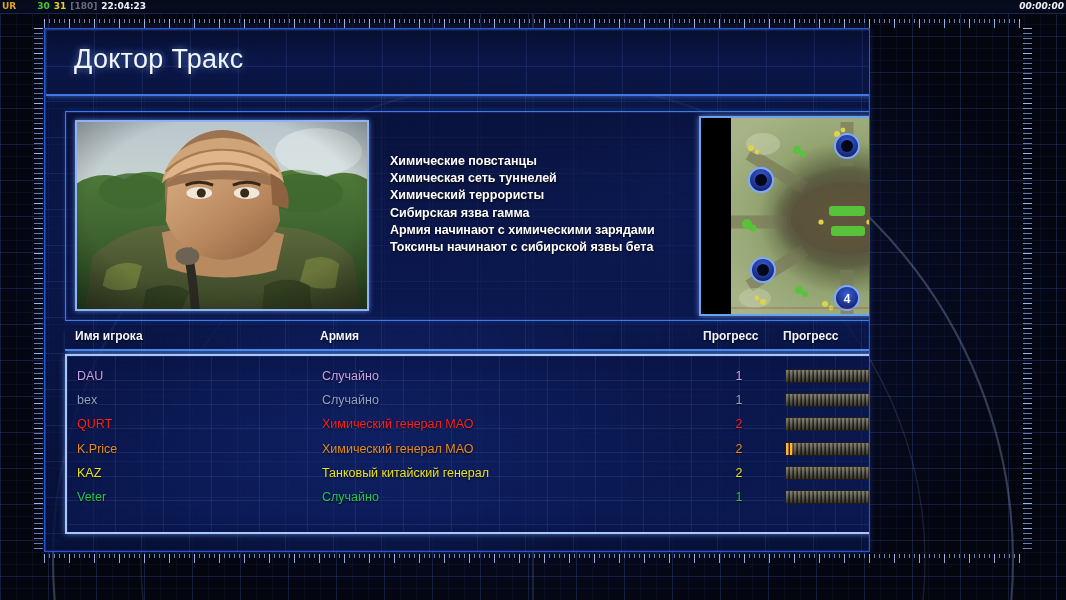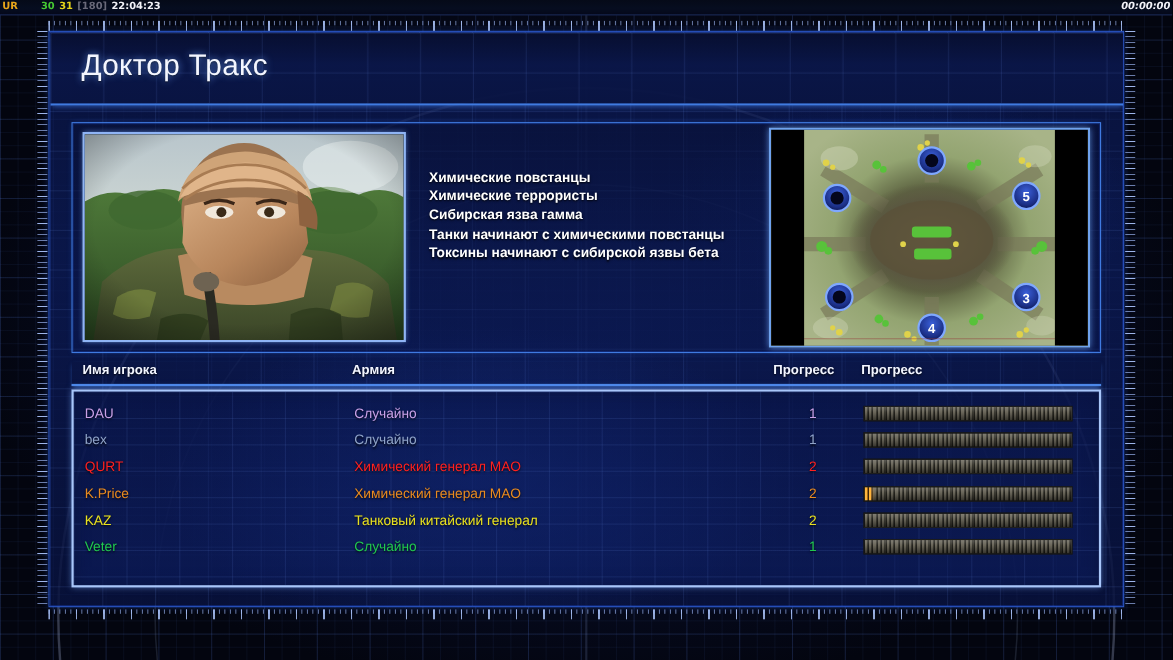--- a/index.html
+++ b/index.html
@@ -53,21 +53,21 @@
   .topbar .seg{ padding:0 2px; line-height:13px;text-align:right; }
   .tb-ur{ color:#e8a51a; padding-left:3px; }
   .tb-a{ color:#46c832;margin-left:17px; }
   .tb-b{ color:#e8d41a; }
   .tb-c{ color:#6a6a7a; }
   .tb-time{ color:#f2f2f8; }
   .tb-right{ margin-left:auto; color:#f2f2f8; padding-right:5px;font-style:italic; }
 
   
   .panel{
-    position:absolute; left:44px; top:28px; width:978px; height:524px;
+    position:absolute; left:44px; top:28px; width:826px; height:524px;
     z-index:20;
   }
   .panel-inner{
     position:absolute; inset:0;
     background:
       linear-gradient(to bottom, rgba(10,22,72,0.80) 0%, rgba(12,28,92,0.72) 40%, rgba(8,18,62,0.86) 100%);
     border:1px solid #2a56c8;
     box-shadow:
       inset 0 0 0 1px rgba(20,48,140,0.6),
       0 0 6px rgba(40,90,220,0.35);
@@ -368,23 +368,24 @@
             <path d="M158 64 q14 -6 28 0" fill="none" stroke="#3a2618" stroke-width="3"></path>
 
             <path d="M112 128 q6 32 8 63" fill="none" stroke="#2a2a22" stroke-width="9"></path>
             <ellipse cx="112" cy="136" rx="12" ry="9" fill="#6e6352"></ellipse>
             <rect width="294" height="191" fill="url(#vig)"></rect>
           </svg>
         </div>
 
         <div class="brief-text">
           <div>Химические повстанцы</div>
-          <div>Химические террористы</div>
+          <div>Химическая сеть туннелей</div>
+          <div>Химический террористы</div>
           <div>Сибирская язва гамма</div>
-          <div>Танки начинают с химическими повстанцы</div>
+          <div>Армия начинают с химическими зарядами</div>
           <div>Токсины начинают с сибирской язвы бета</div>
         </div>
 
         <div class="map-wrap">
           <svg class="map-img" viewBox="0 0 292 200" preserveAspectRatio="none">
             <defs>
               <radialGradient id="terr" cx="0.5" cy="0.5" r="0.62">
                 <stop offset="0%" stop-color="#6e6a4e"></stop>
                 <stop offset="38%" stop-color="#5e6442"></stop>
                 <stop offset="62%" stop-color="#93a471"></stop>

